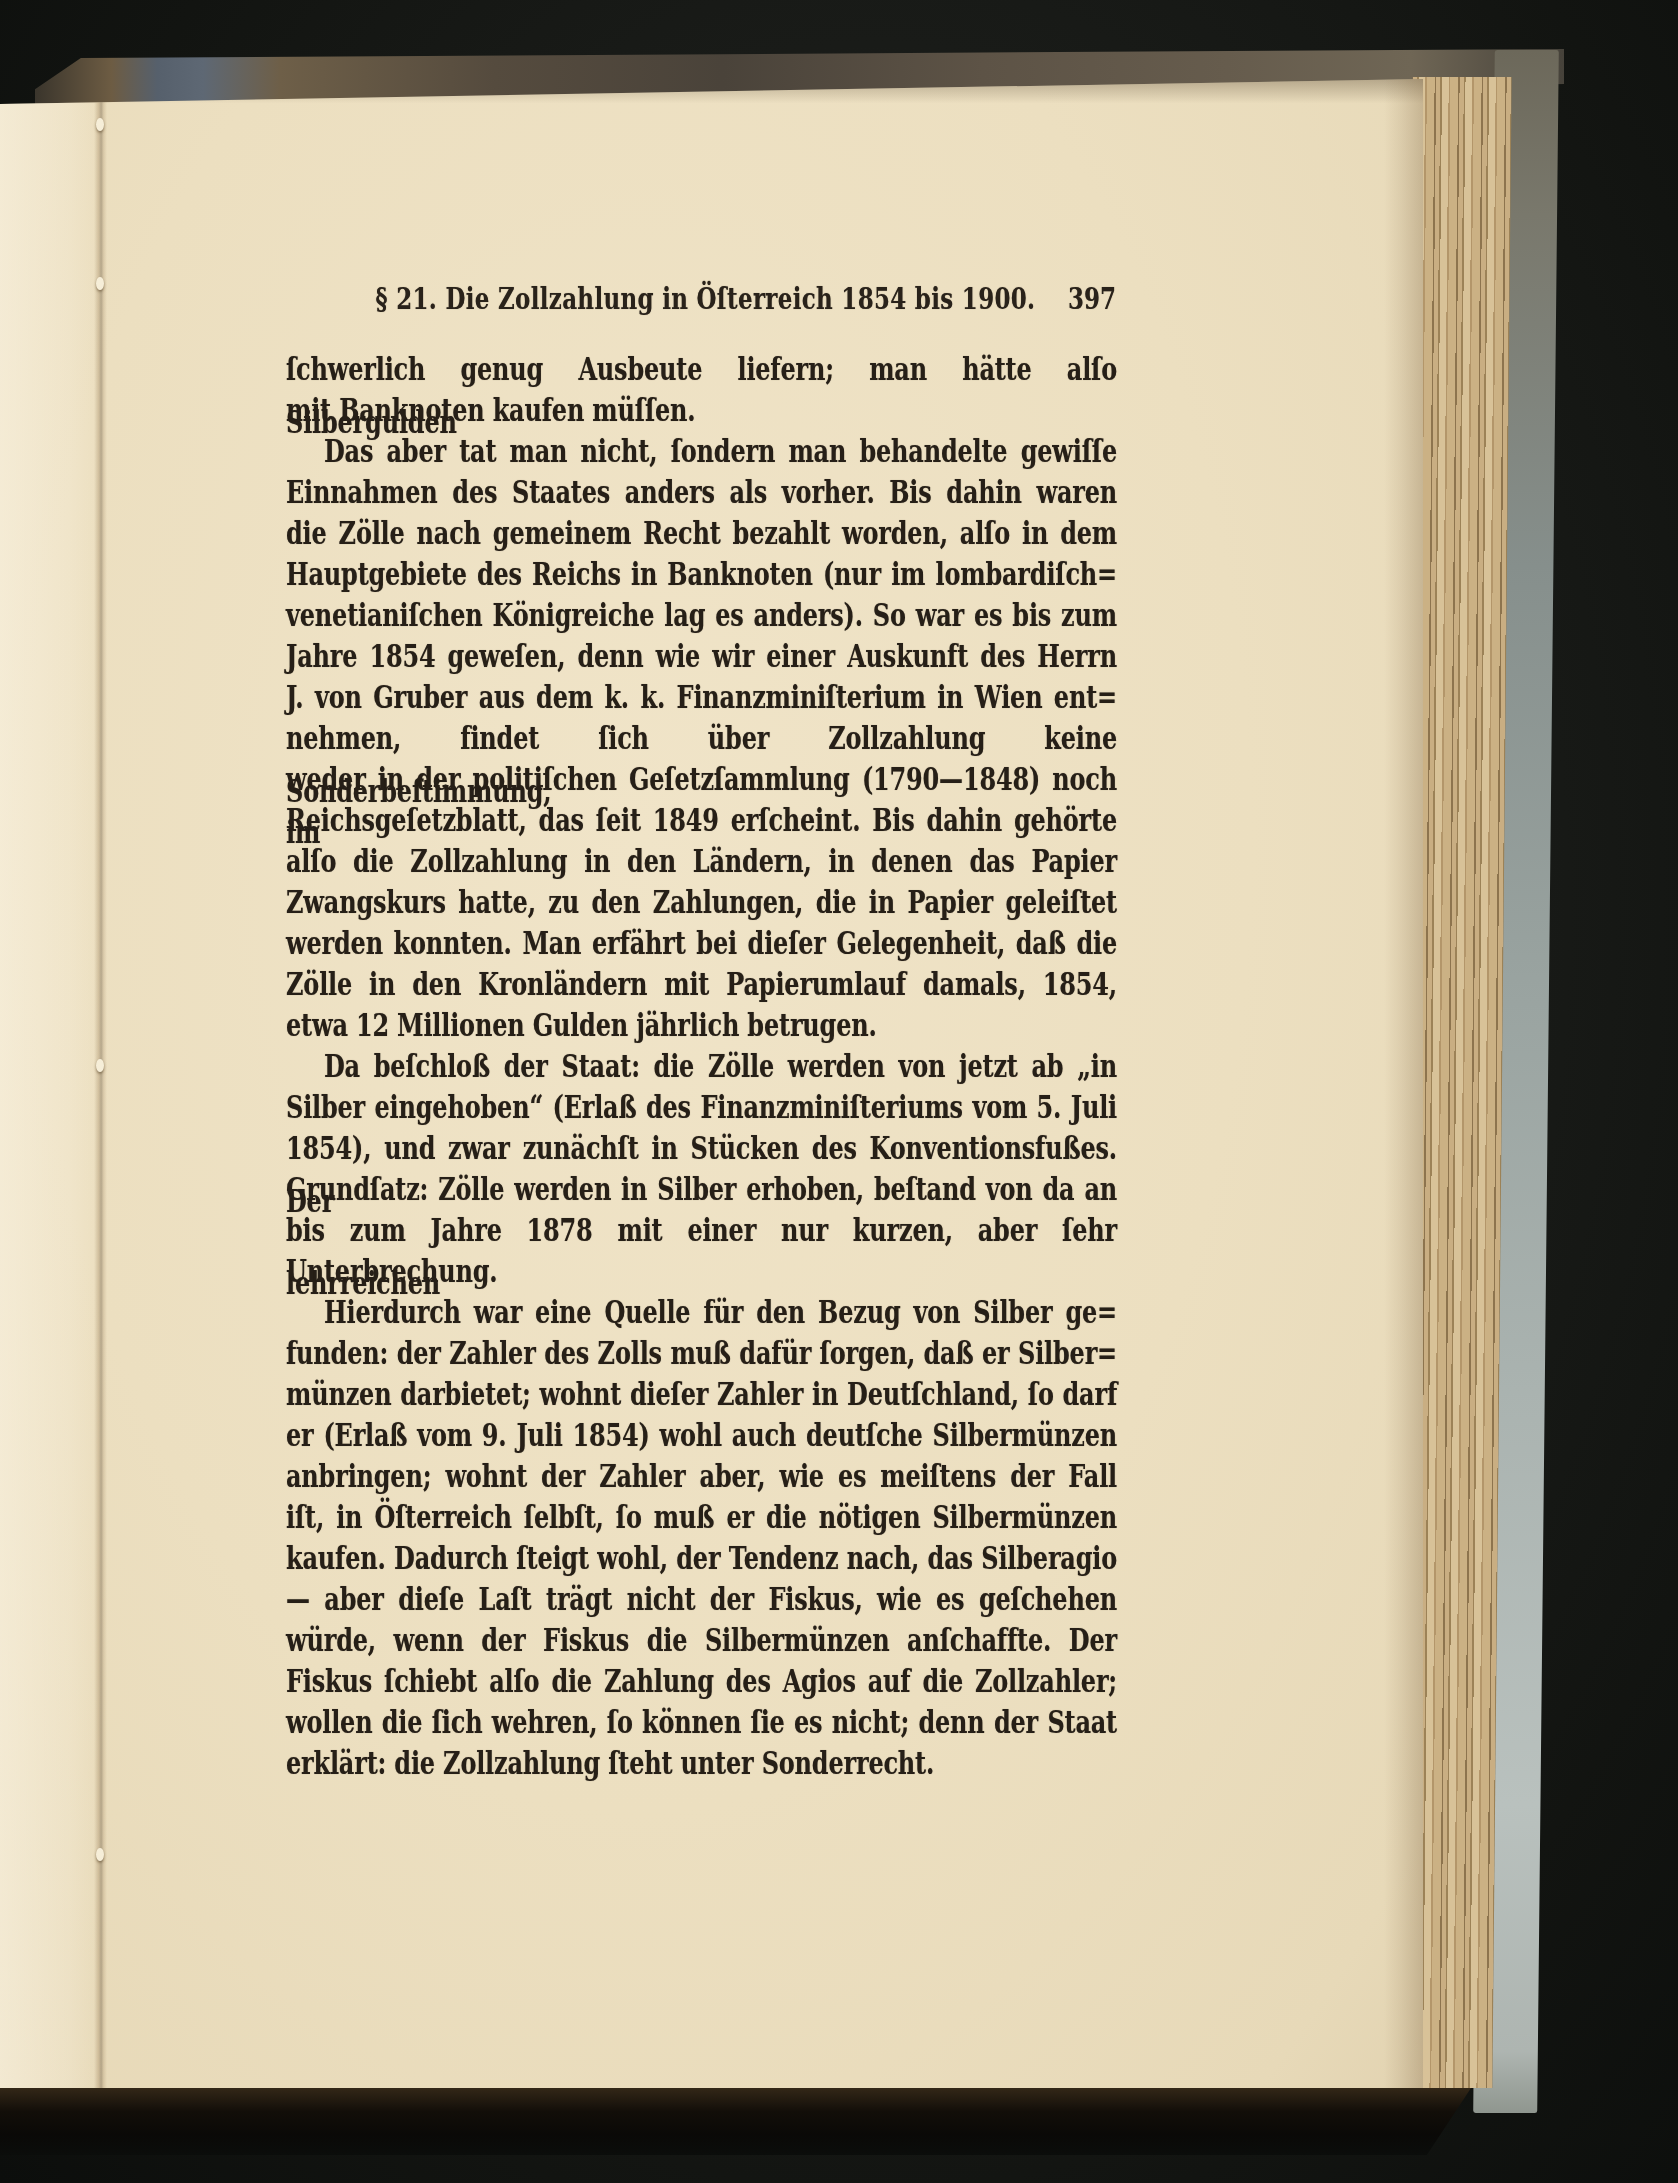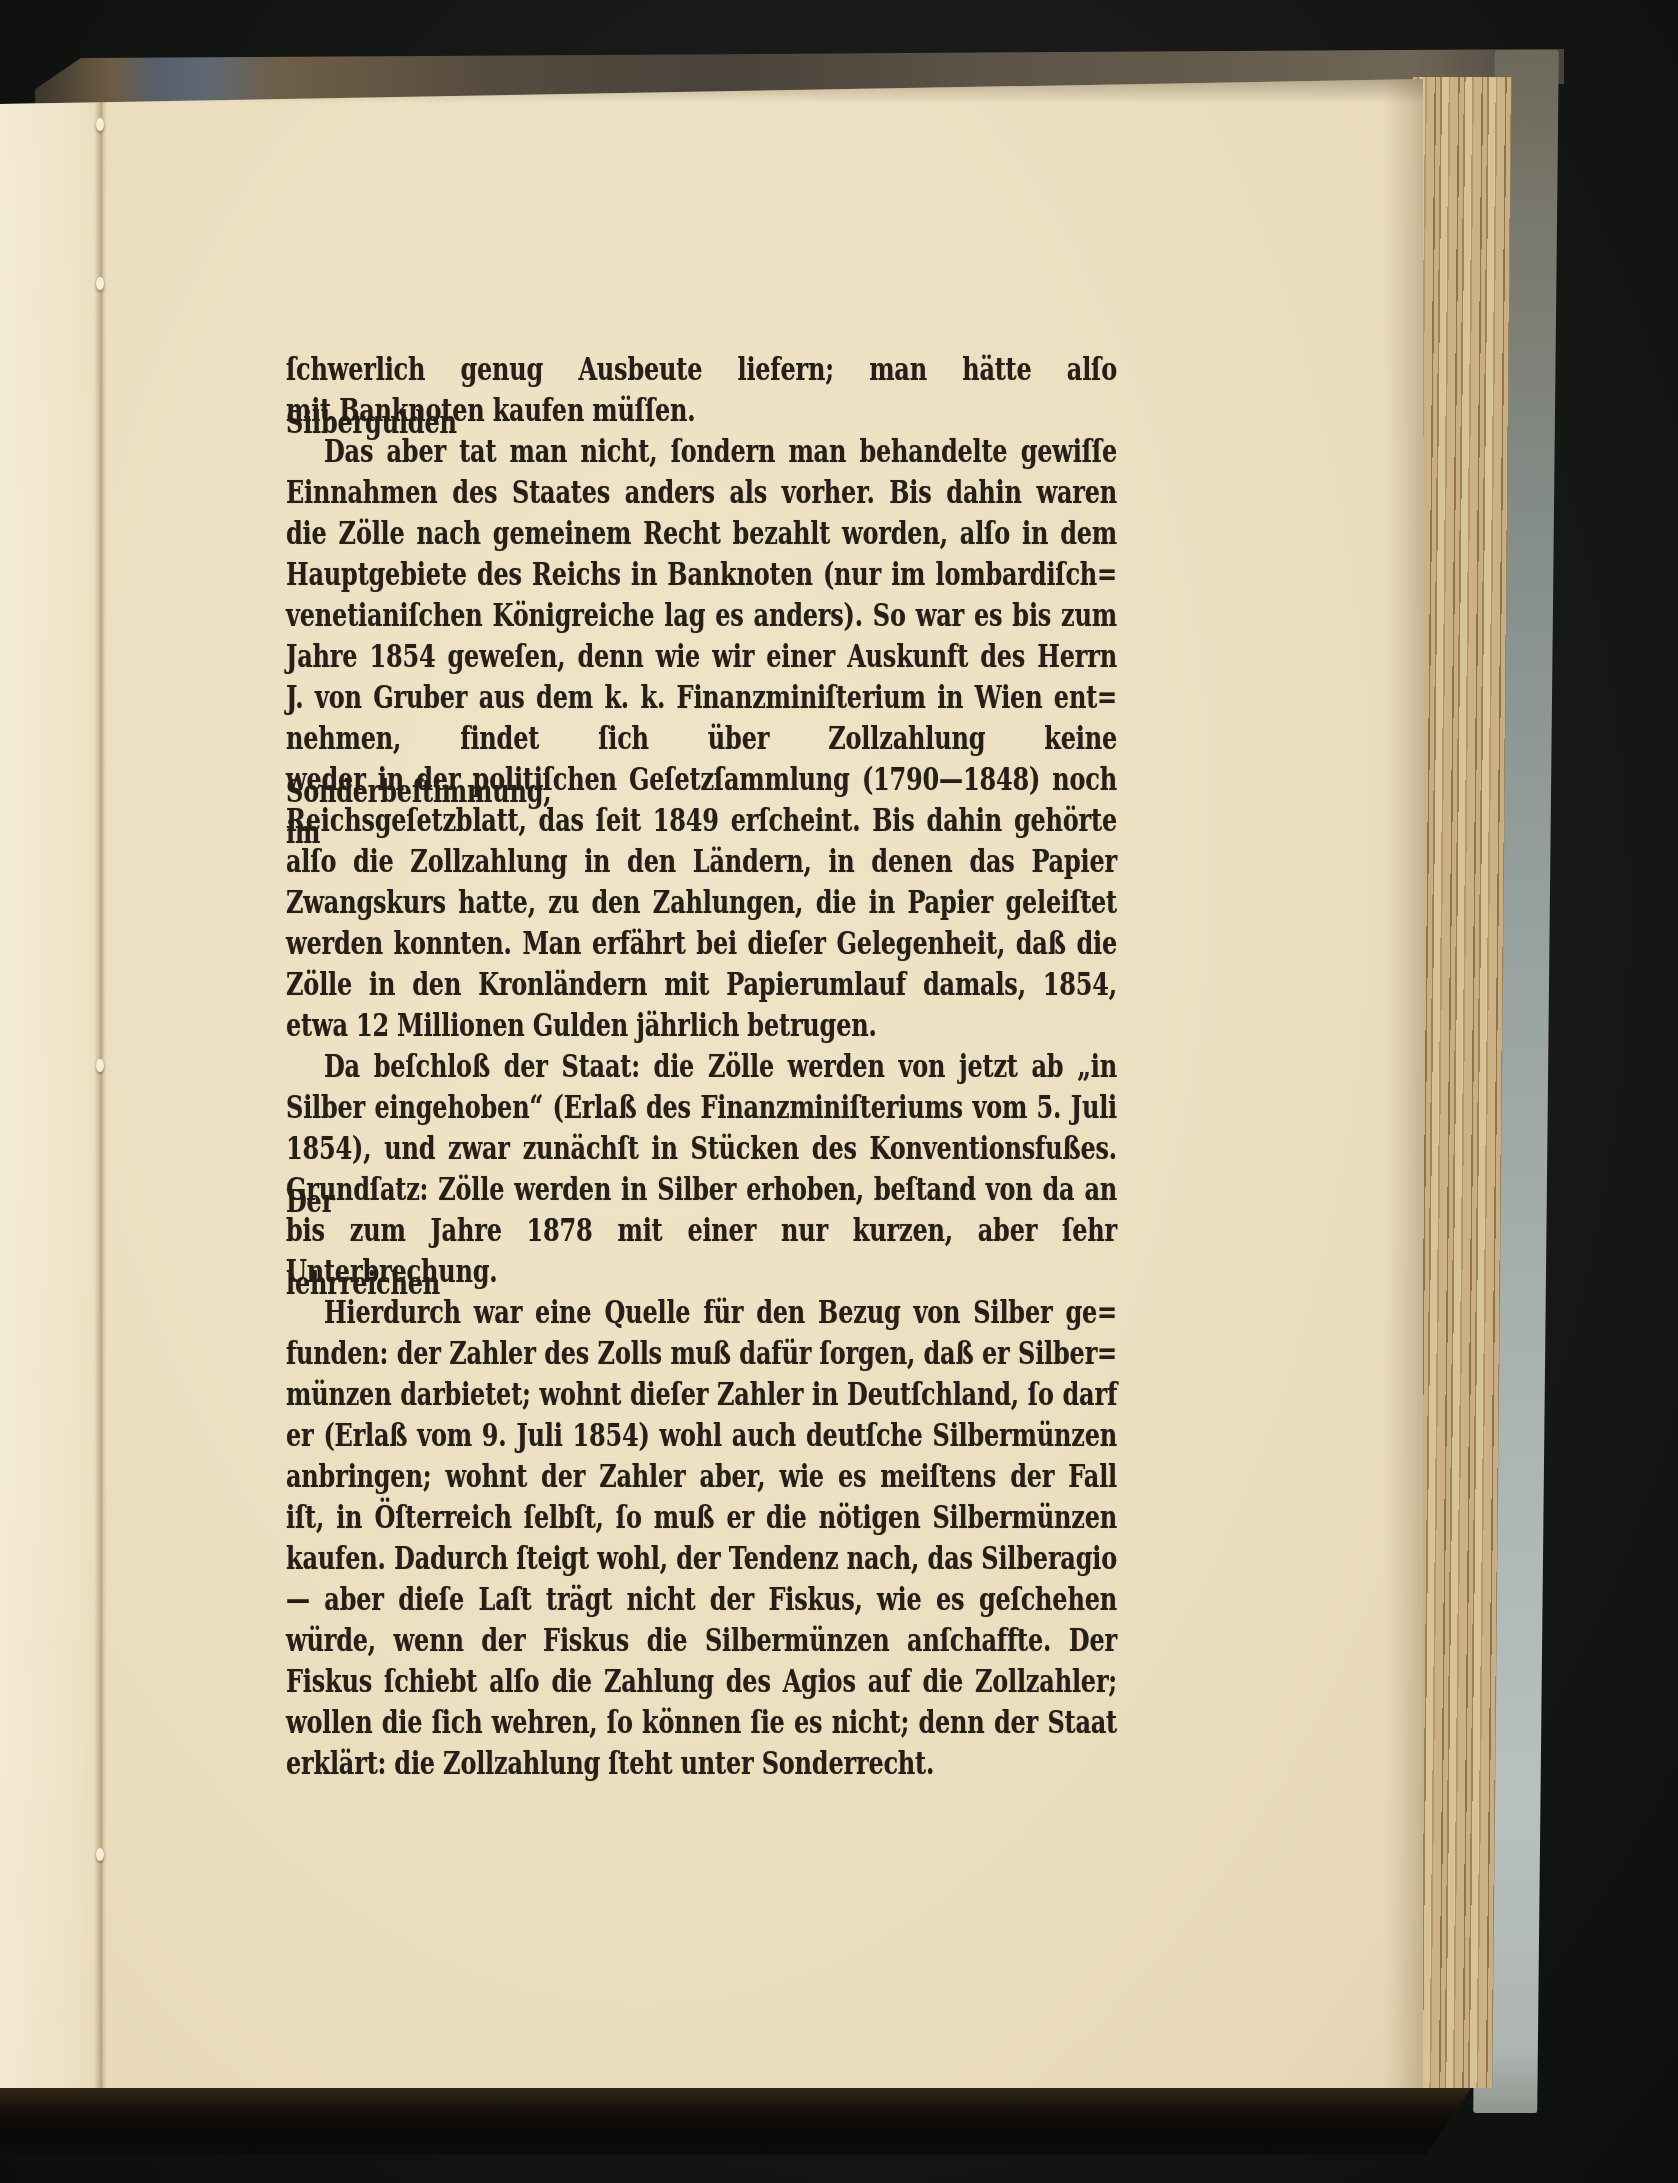--- a/index.html
+++ b/index.html
@@ -77,20 +77,24 @@
   <div class="page">
     <div class="page-top-shade"></div>
     <div class="gutter-left"></div>
     <div class="gutter-crease"></div>
     <div class="page-right-shade"></div>
     <div class="stitch" style="top:39px"></div>
     <div class="stitch" style="top:198px"></div>
     <div class="stitch" style="top:980px"></div>
     <div class="stitch" style="top:1769px"></div>
 
+    <div class="page-header">
+      <div class="header-title">§ 21. Die Zollzahlung in Öſterreich 1854 bis 1900.</div>
+      <div class="page-number">397</div>
+    </div>
 
     <div class="page-body">
         <div class="line">ſchwerlich genug Ausbeute liefern; man hätte alſo Silbergulden</div>
         <div class="line last">mit Banknoten kaufen müſſen.</div>
         <div class="line indent">Das aber tat man nicht, ſondern man behandelte gewiſſe</div>
         <div class="line">Einnahmen des Staates anders als vorher. Bis dahin waren</div>
         <div class="line">die Zölle nach gemeinem Recht bezahlt worden, alſo in dem</div>
         <div class="line">Hauptgebiete des Reichs in Banknoten (nur im lombardiſch=</div>
         <div class="line">venetianiſchen Königreiche lag es anders). So war es bis zum</div>
         <div class="line">Jahre 1854 geweſen, denn wie wir einer Auskunft des Herrn</div>

